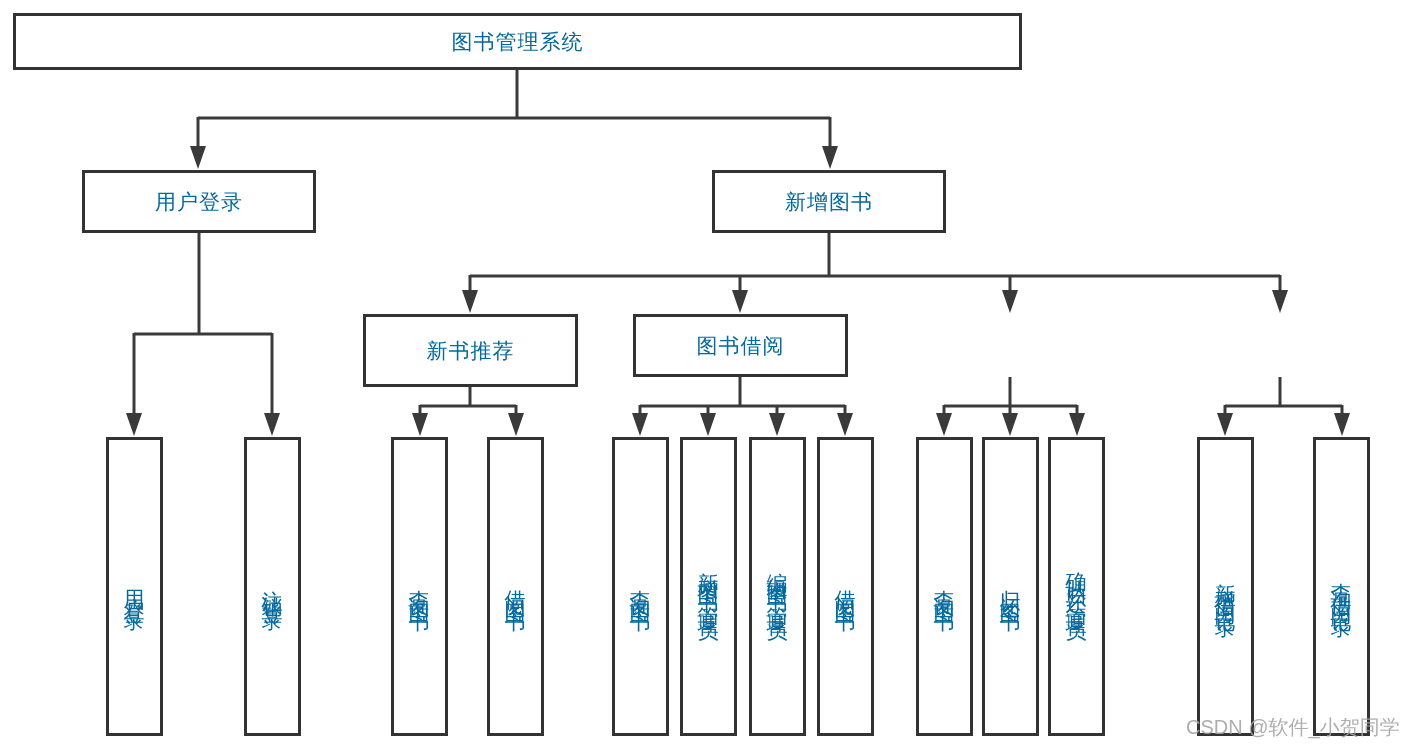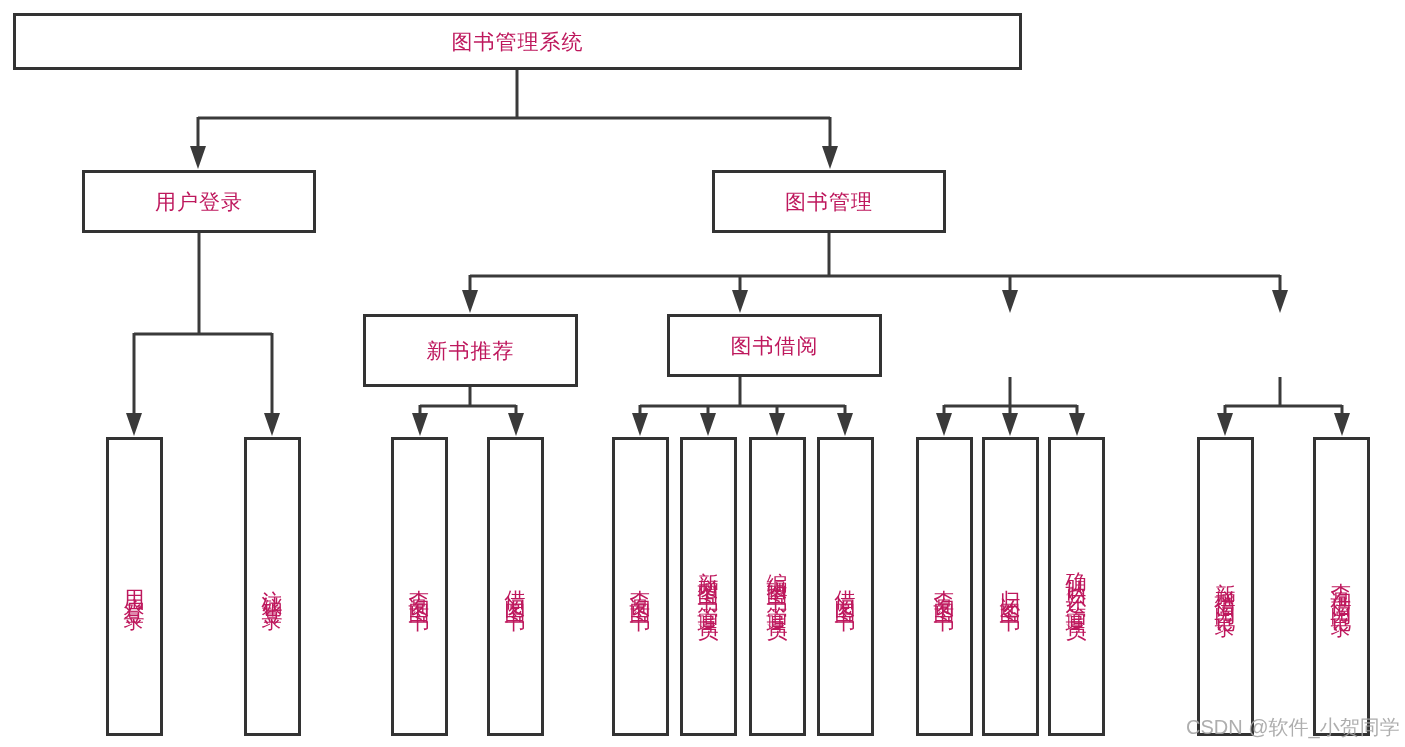--- a/index.html
+++ b/index.html
@@ -14,21 +14,21 @@
   #wires path{stroke:#3a3a3a;stroke-width:3;fill:none;}
   #wires polygon{fill:#3a3a3a;stroke:none;}
   .node{
     position:absolute;
     box-sizing:border-box;
     border:3px solid #333333;
     background:#ffffff;
     display:flex;
     align-items:center;
     justify-content:center;
-    color:#be185d;
+    color:#0369a1;
   }
   .lvl-h span{
     font-size:21px;
     letter-spacing:1px;
     white-space:nowrap;
   }
   .lvl-v span{
     writing-mode:vertical-rl;
     text-orientation:mixed;
     font-size:21px;
@@ -112,27 +112,27 @@
   </svg>
 
   <div class="node lvl-h" style="left:13px;top:13px;width:1009px;height:57px">
     <span>图书管理系统</span>
   </div>
 
   <div class="node lvl-h" style="left:82px;top:170px;width:234px;height:63px">
     <span>用户登录</span>
   </div>
   <div class="node lvl-h" style="left:712px;top:170px;width:234px;height:63px">
-    <span>图书管理</span>
+    <span>新增图书</span>
   </div>
 
   <div class="node lvl-h" style="left:363px;top:314px;width:215px;height:73px">
     <span>新书推荐</span>
   </div>
-  <div class="node lvl-h" style="left:667px;top:314px;width:215px;height:63px">
+  <div class="node lvl-h" style="left:633px;top:314px;width:215px;height:63px">
     <span>图书借阅</span>
   </div>
 
   <div class="node lvl-v" style="left:106px;top:437px;width:57px;height:299px">
     <span>用户登录</span>
   </div>
   <div class="node lvl-v" style="left:244px;top:437px;width:57px;height:299px">
     <span>注销登录</span>
   </div>
 

